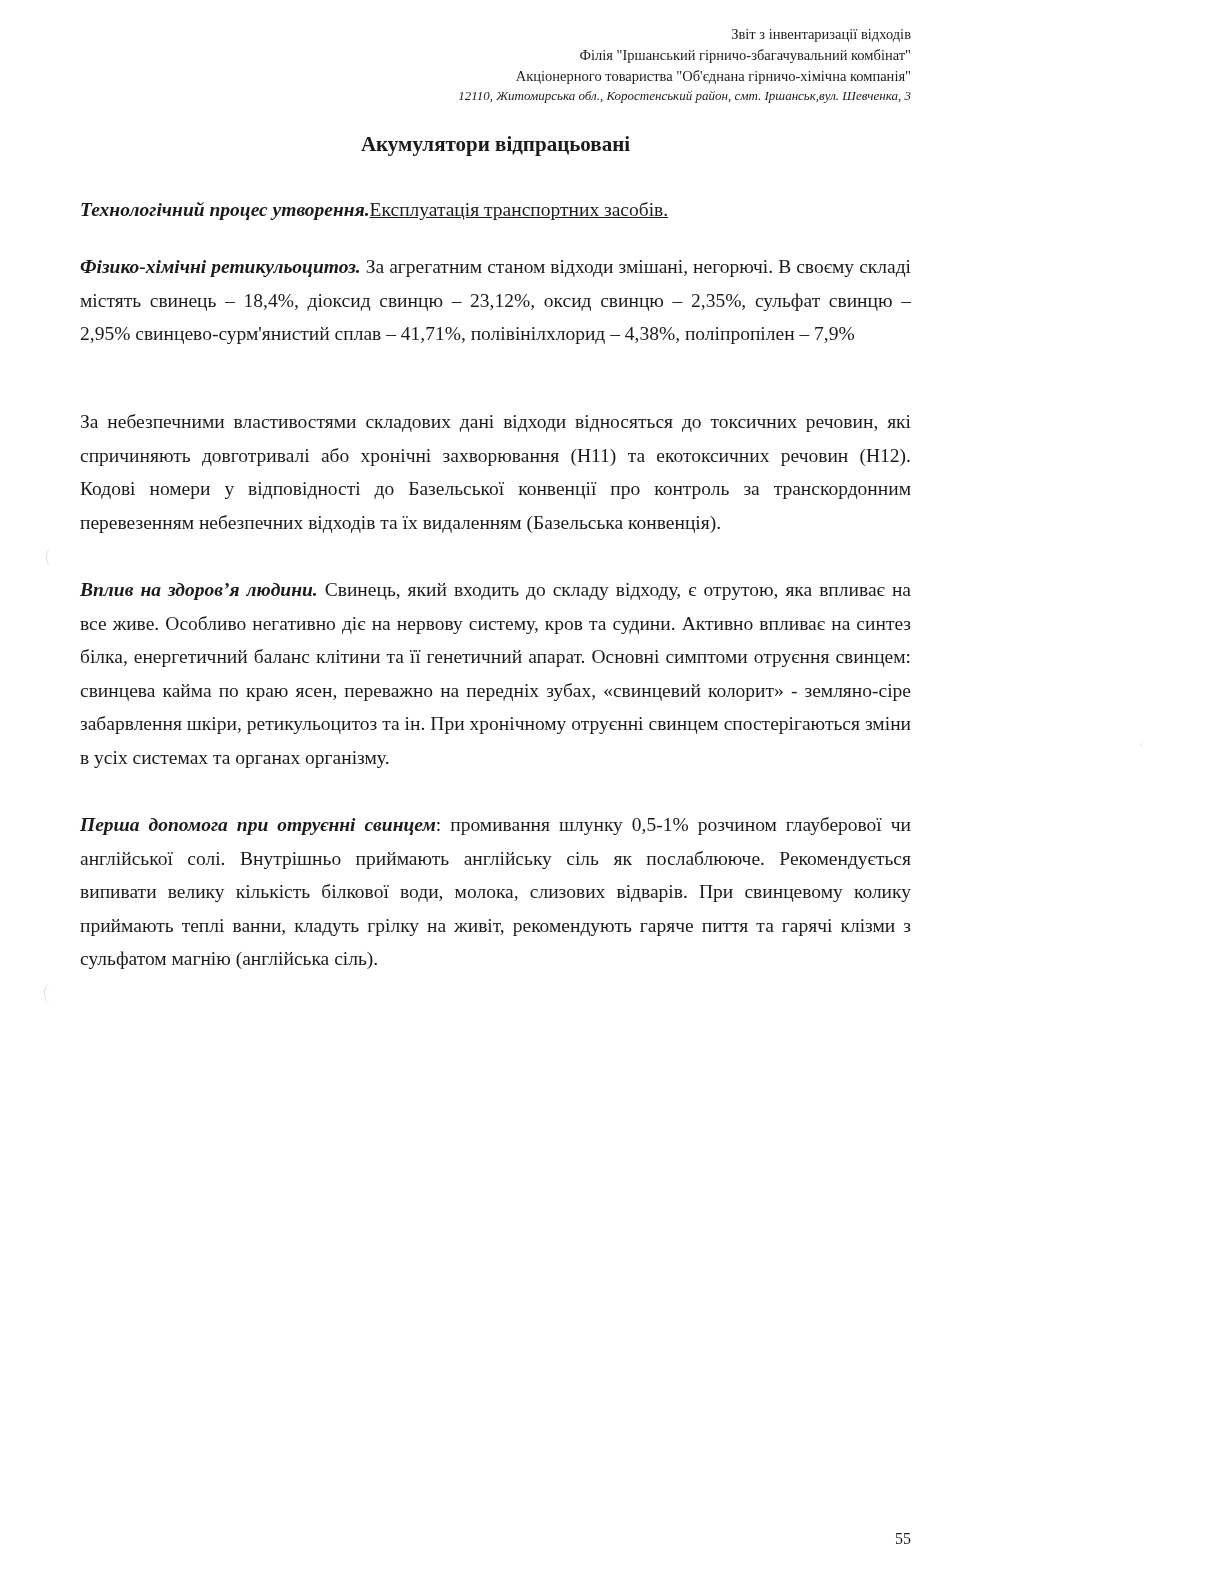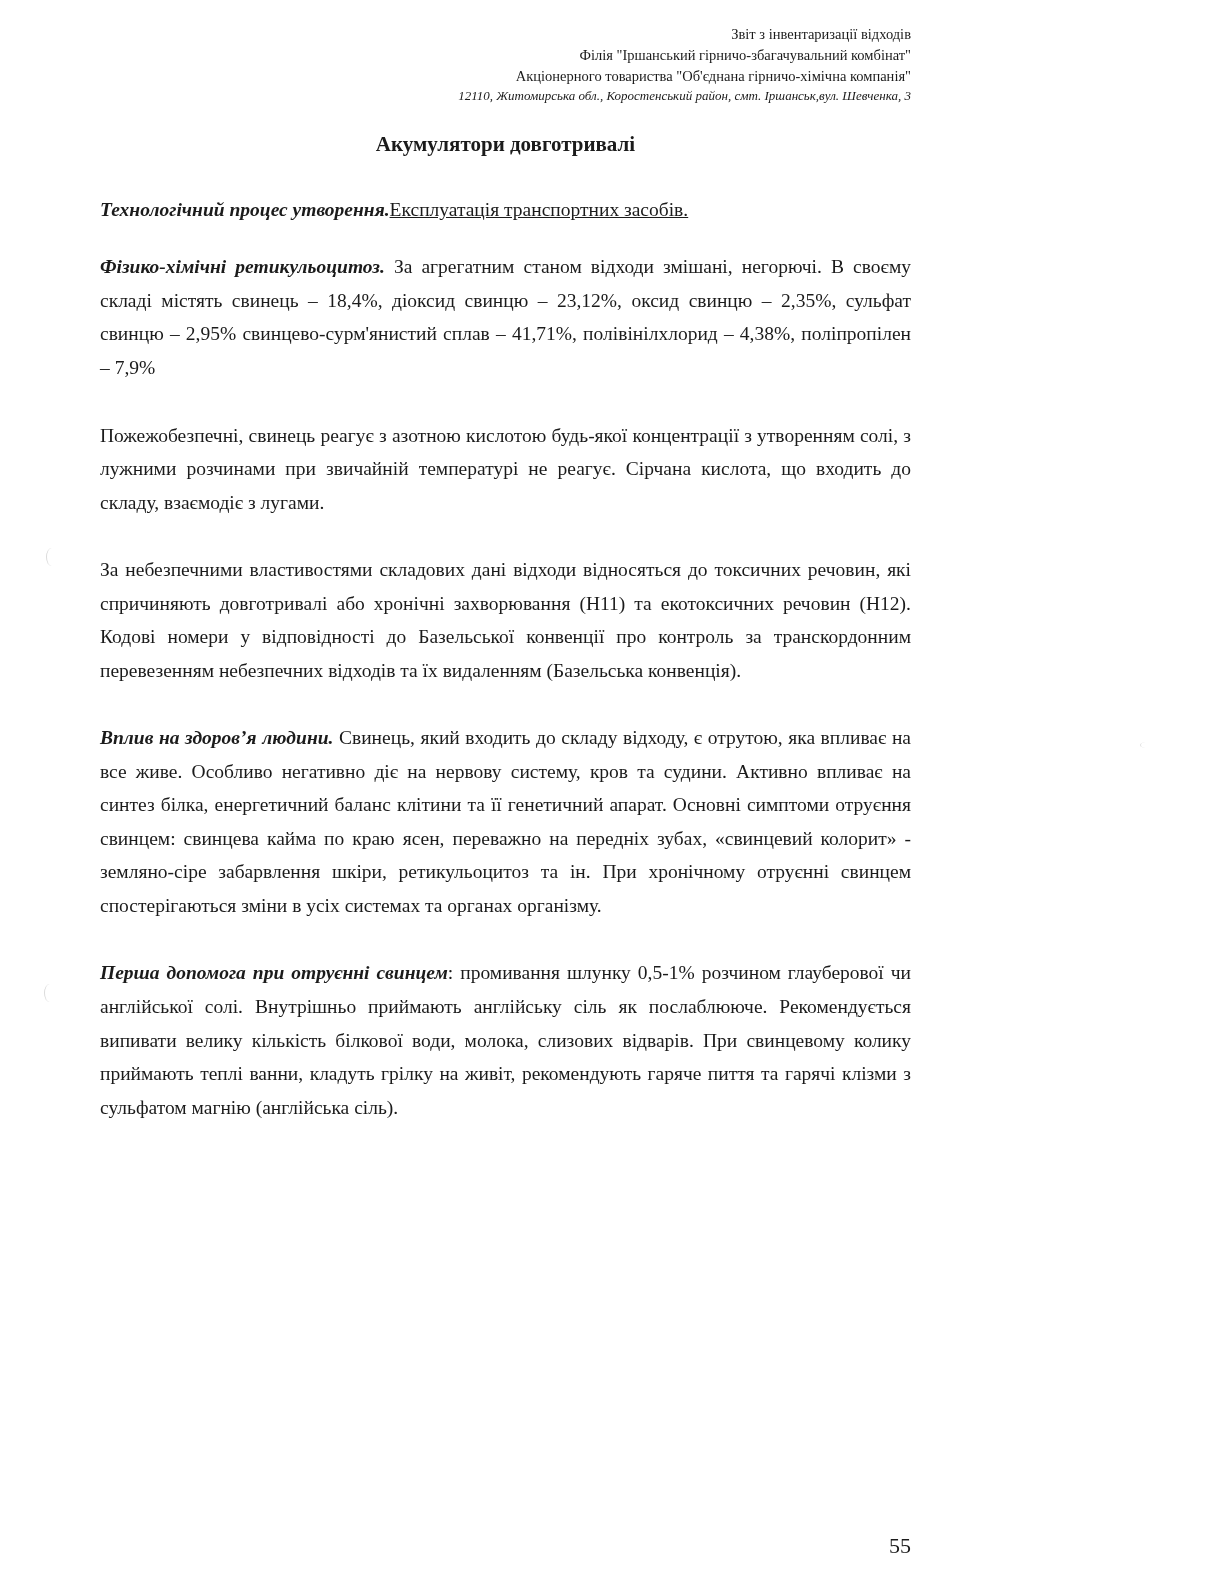--- a/index.html
+++ b/index.html
@@ -11,21 +11,21 @@
     width: 1219px;
     min-height: 1574px;
     font-family: "Liberation Serif", "DejaVu Serif", serif;
     color: #1b1b1b;
     position: relative;
   }
   .page {
     width: 1031px;
     min-height: 1574px;
     box-sizing: border-box;
-    padding: 24px 120px 30px 100px;
+    padding: 24px 120px 30px 80px;
     position: relative;
   }
   .header {
     text-align: right;
     font-size: 14.5px;
     line-height: 1.45;
     margin-bottom: 26px;
   }
   .header .line1 { font-size: 14.5px; }
   .header .line2 { font-size: 14.5px; }
@@ -70,22 +70,22 @@
   }
   .u-italic {
     font-style: italic;
     text-decoration: underline;
   }
   .spacer-sm { height: 10px; }
   .spacer-md { height: 20px; }
   .page-number {
     position: absolute;
     right: 120px;
-    bottom: 15px;
-    font-size: 22px;
+    bottom: 26px;
+    font-size: 16px;
   }
   .speck {
     position: absolute;
     width: 10px;
     height: 18px;
     border-left: 1px solid #cfcfcf;
     border-radius: 50%;
     opacity: .75;
   }
   .speck.s1 { left: 46px; top: 548px; }
@@ -102,41 +102,40 @@
   <div class="speck s3"></div>
 
   <div class="header">
     <div class="line1">Звіт з інвентаризації відходів</div>
     <div class="line2">Філія "Іршанський гірничо-збагачувальний комбінат"</div>
     <div class="line3">Акціонерного товариства "Об'єднана гірничо-хімічна компанія"</div>
     <div class="line4">12110, Житомирська обл., Коростенський район, смт. Іршанськ,вул. Шевченка, 3</div>
   </div>
 
   <div class="title-block">
-    <div class="title-sub">Акумулятори довготривалі</div>
+    <div class="title-sub">Акумулятори відпрацьовані</div>
   </div>
 
   <div class="spacer-sm"></div>
 
 
   <div class="spacer-sm"></div>
 
   <p class="body-par">
     <span class="lead-bi">Технологічний процес утворення.</span><span class="underline">Експлуатація транспортних засобів.</span>
   </p>
 
   <div class="spacer-sm"></div>
 
   <p class="body-par">
     <span class="lead-bi">Фізико-хімічні ретикульоцитоз.</span><span> За агрегатним станом відходи змішані, негорючі. В своєму складі містять свинець – 18,4%, діоксид свинцю – 23,12%, оксид свинцю – 2,35%, сульфат свинцю – 2,95%  свинцево-сурм'янистий сплав – 41,71%, полівінілхлорид – 4,38%, поліпропілен – 7,9%</span>
   </p>
 
   <div class="spacer-md"></div>
 
-  <p class="body-par">Пожежобезпечні, свинець реагує з азотною кислотою будь-якої концентрації з утворенням солі, з лужними розчинами при звичайній температурі не реагує. Сірчана кислота, що входить до складу, взаємодіє з лугами.</p>
 
   <div class="spacer-md"></div>
 
   <p class="body-par">За небезпечними властивостями складових дані відходи  відносяться до токсичних речовин, які спричиняють довготривалі або хронічні захворювання (Н11) та екотоксичних речовин (Н12).   Кодові номери у відповідності    до Базельської конвенції     про контроль за транскордонним перевезенням    небезпечних відходів та їх видаленням      (Базельська конвенція).</p>
 
   <div class="spacer-md"></div>
 
   <p class="body-par">
     <span class="lead-bi">Вплив на здоров’я людини.</span><span> Свинець, який входить до складу відходу,   є отрутою, яка впливає на все живе.  Особливо негативно діє на нервову систему, кров та судини. Активно впливає на синтез білка, енергетичний баланс клітини та її генетичний апарат.   Основні симптоми отруєння свинцем: свинцева кайма по краю ясен, переважно на передніх зубах, «свинцевий колорит» - земляно-сіре забарвлення шкіри, ретикульоцитоз та ін. При хронічному отруєнні свинцем спостерігаються зміни в усіх системах та органах організму.</span>
   </p>

